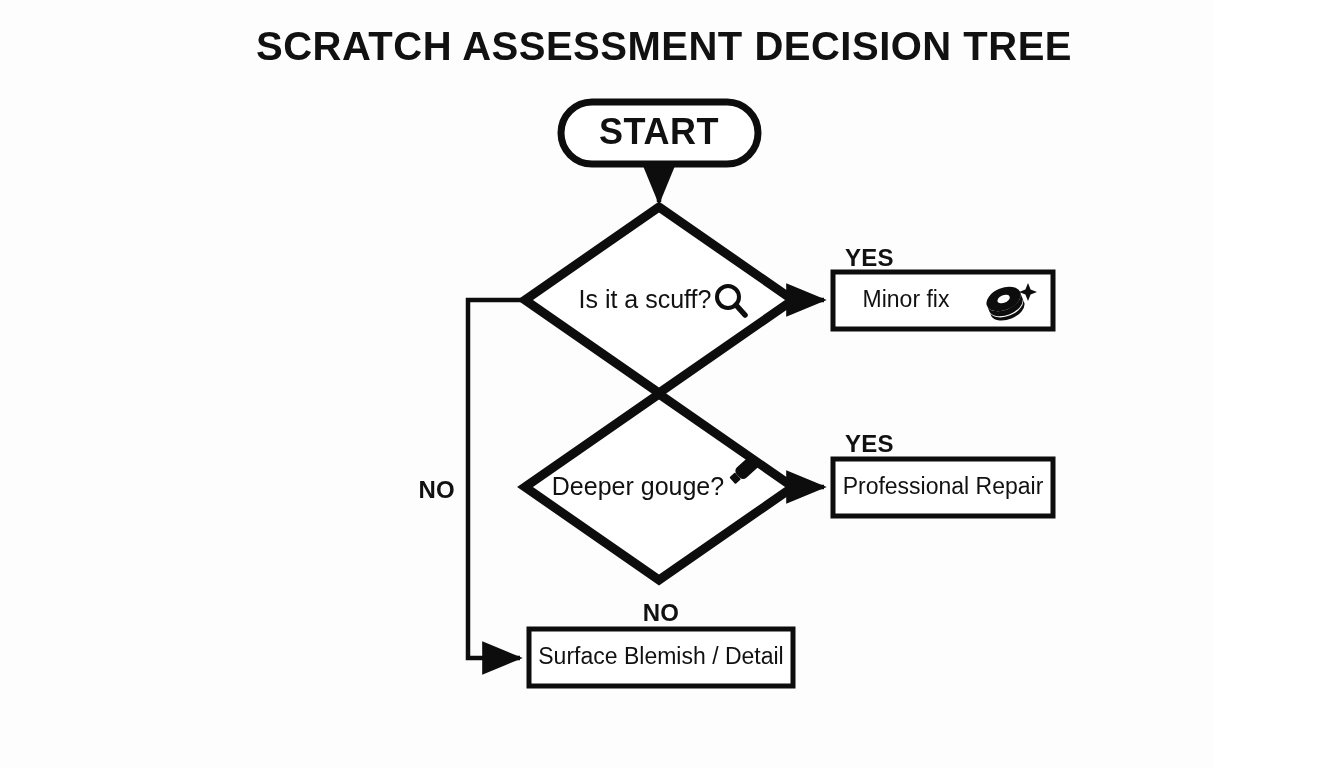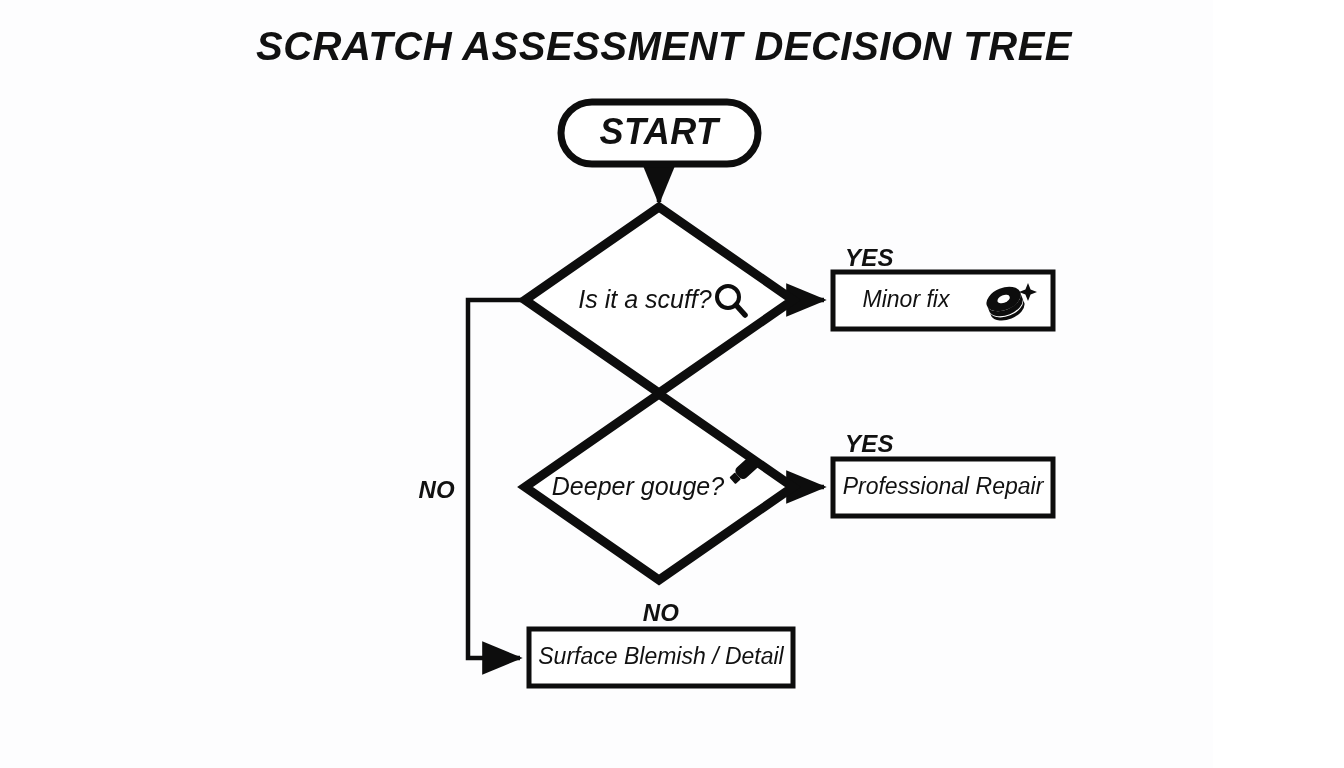--- a/index.html
+++ b/index.html
@@ -7,21 +7,20 @@
     padding: 0;
     background: #ffffff;
   }
   #canvas {
     position: relative;
     width: 1213px;
     height: 768px;
     background: #fdfdfe;
     overflow: hidden;
     font-family: "Liberation Sans", sans-serif;
-    font-style: italic;
   }
   #flow {
     position: absolute;
     inset: 0;
     width: 1344px;
     height: 768px;
   }
   .dgm-title {
     font-family: "Liberation Sans", sans-serif;
     font-weight: bold;

